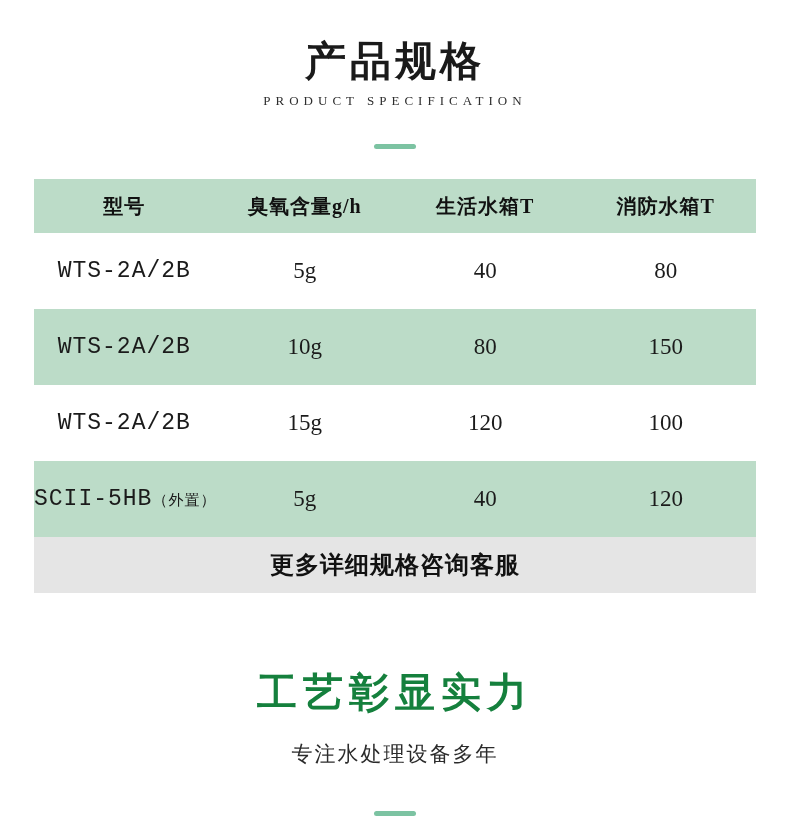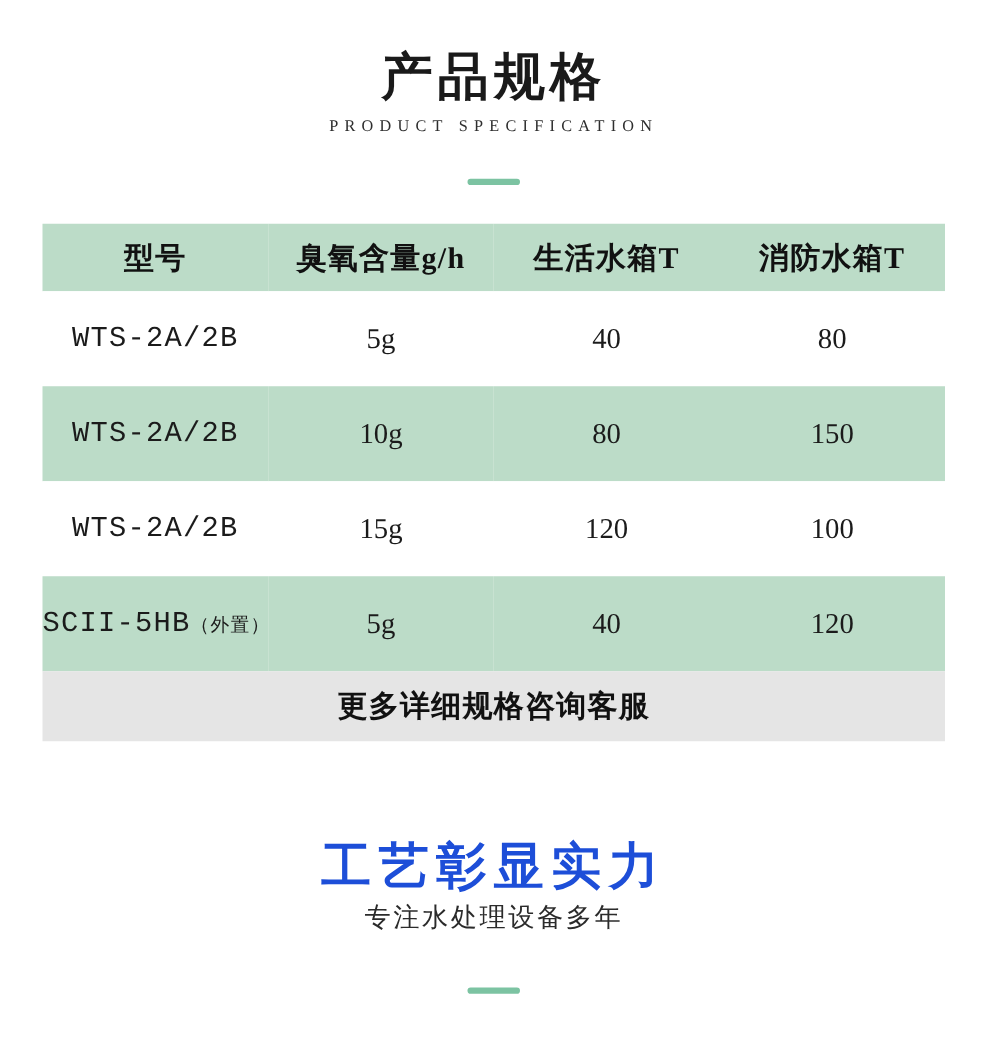--- a/index.html
+++ b/index.html
@@ -60,21 +60,21 @@
     table-layout: fixed;
   }
   .spec-table td, .spec-table th {
     padding: 0;
     text-align: center;
     vertical-align: middle;
   }
   .row-head td {
     background: #bcdcc8;
     height: 54px;
-    font-size: 24px;
+    font-size: 20px;
     font-weight: bold;
     color: #111111;
     letter-spacing: 1px;
     margin-top: 20px;
   }
   .row-alt td {
     background: #bcdcc8;
   }
   .row-plain td {
     background: #ffffff;
@@ -106,27 +106,28 @@
   
   .craft-section {
     text-align: center;
     margin-top: 72px;
   }
   .craft-title {
     font-family: Liberation Sans, sans-serif;
     font-size: 40px;
     font-weight: bold;
     letter-spacing: 6px;
-    color: #1d4ed8;
+    color: #15803d;
   }
   .craft-subtitle {
     font-family: "Liberation Sans", sans-serif;
     font-size: 21px;
     letter-spacing: 2px;
     color: #2b2b2b;
+    margin-top: 20px;
   }
   .craft-divider-wrap {
     text-align: center;
     margin-top: 34px;
   }
 </style>
 </head>
 <body>
 
 <div class="page">

